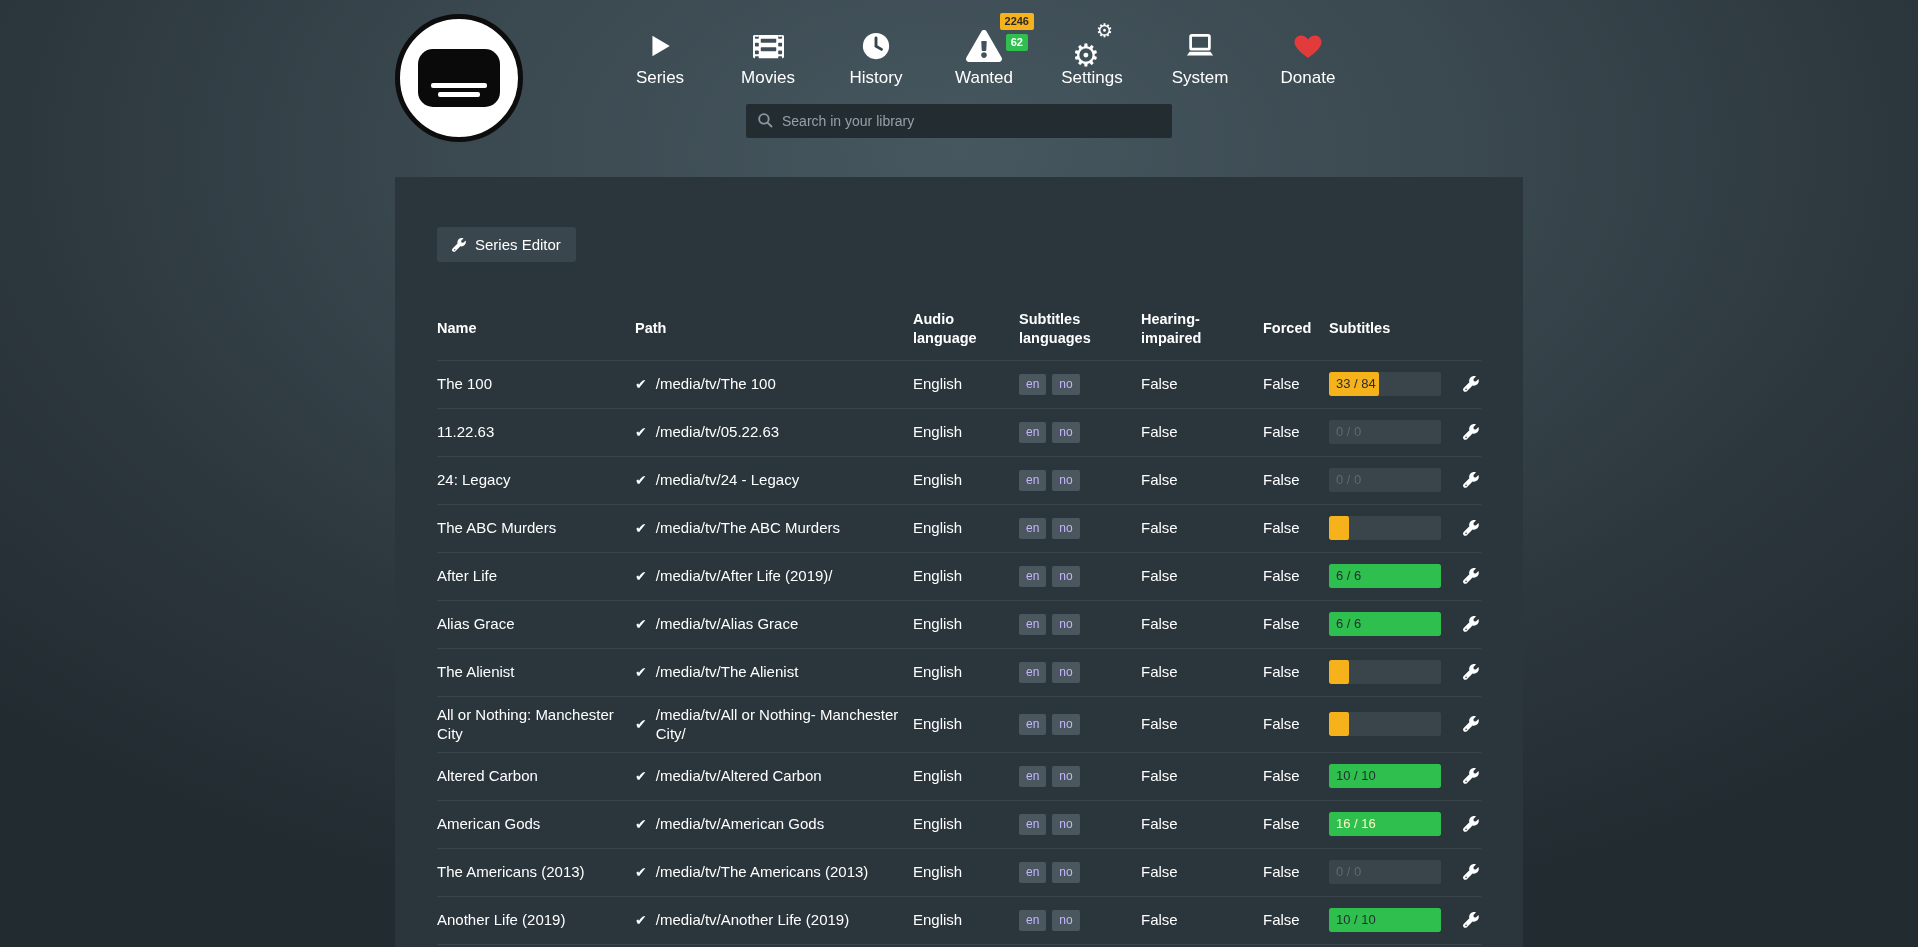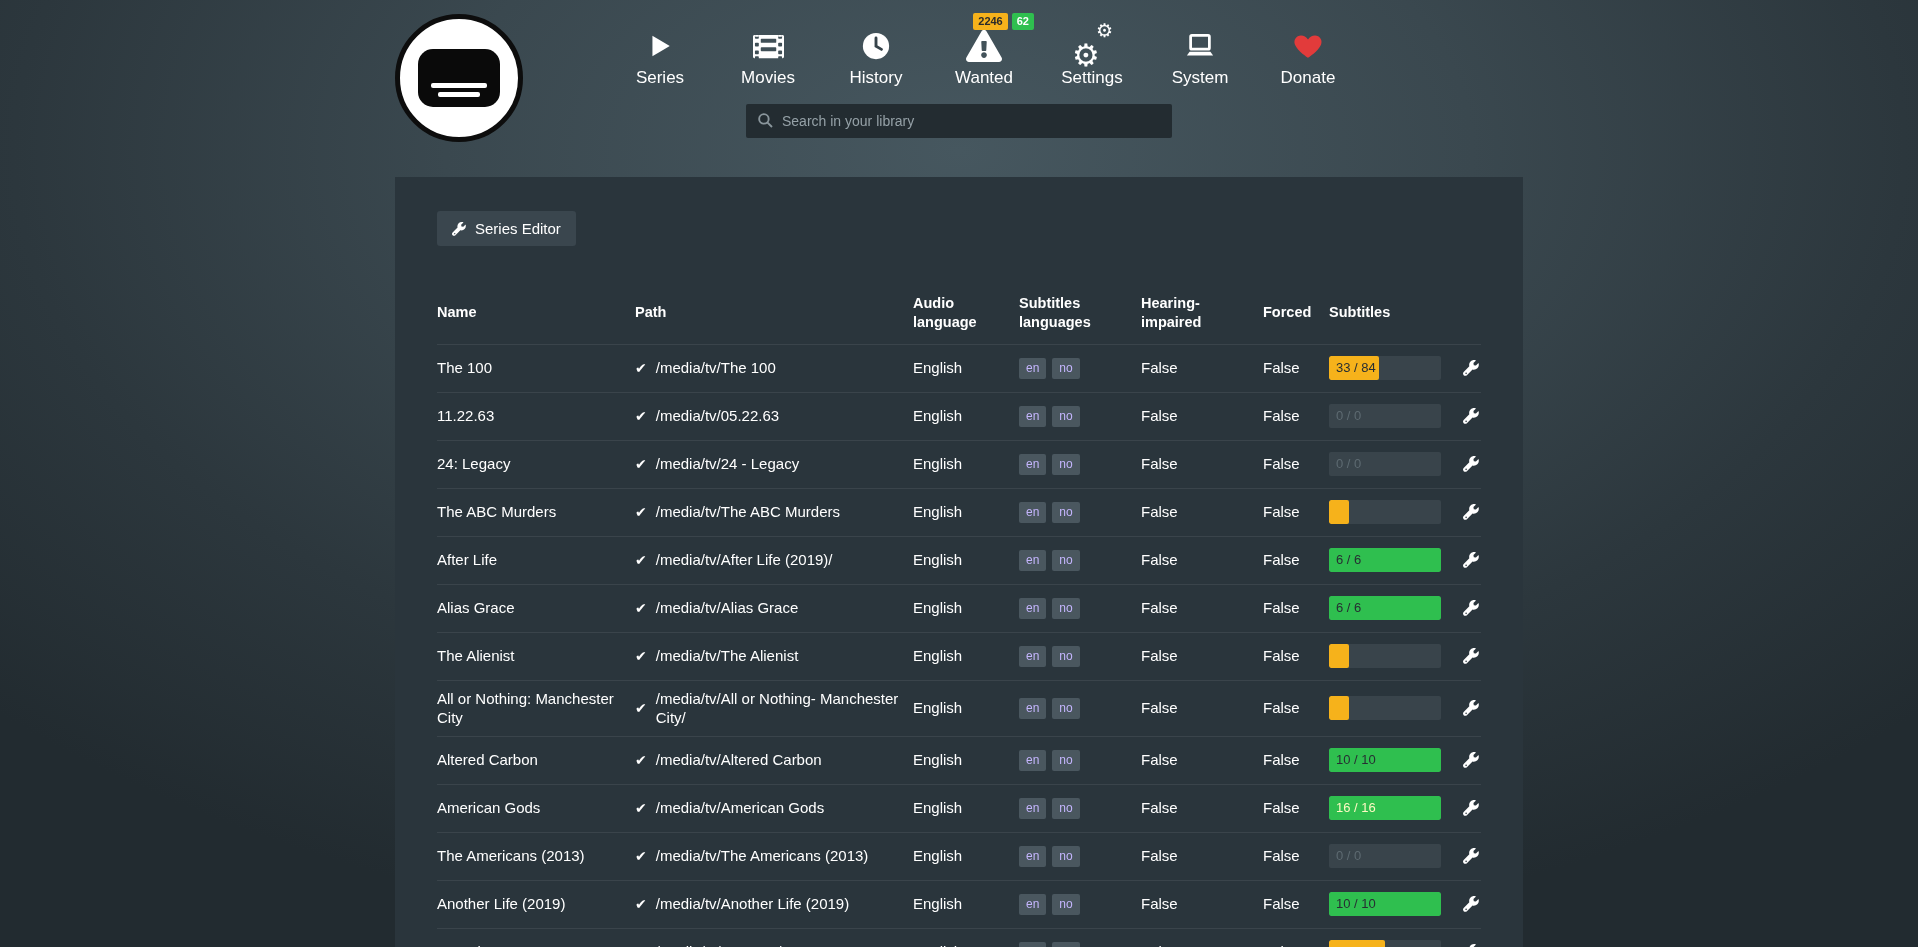--- a/index.html
+++ b/index.html
@@ -29,21 +29,21 @@
   }
   .nav-item {
     position: relative; width: 108px; display: flex; flex-direction: column;
     align-items: center; text-decoration: none; color: #fff; cursor: pointer;
   }
   .icon-box { height: 42px; display: flex; align-items: center; justify-content: center; }
   .nav-label { font-size: 17px; margin-top: 1px; }
   .gears-box { position: relative; width: 42px; height: 42px; }
   .gear-big { position: absolute; left: 1px; bottom: -4px; font-size: 31px; line-height: 1; color: #fff; }
   .gear-small { position: absolute; right: 0px; top: -4px; font-size: 19px; line-height: 1; color: #fff; }
-  .nav-badges { position: absolute; right: 4px; top: -12px; display: flex; flex-direction: row; gap: 4px; align-items: center; z-index: 2; }
+  .nav-badges { position: absolute; right: 4px; top: -12px; display: flex; flex-direction: column; gap: 4px; align-items: center; z-index: 2; }
   .mini-badge { font-size: 11px; font-weight: bold; padding: 2px 5px; border-radius: 2px; line-height: 1.2; }
   .badge-amber { background: #f6b21b; color: #2a2a2a; }
   .badge-green { background: #2fbf4f; color: #fff; }
   .search-wrap { position: absolute; top: 104px; left: 50%; transform: translateX(-50%); width: 426px; height: 34px; }
   .search-icon { position: absolute; left: 10px; top: 7px; }
   .search-input {
     width: 100%; height: 100%; background: #232c31; border: none; border-radius: 2px;
     color: #c6ced2; font-size: 14px; padding-left: 36px; outline: none;
     font-family: "Liberation Sans", sans-serif;
   }
@@ -51,20 +51,21 @@
   
   .panel {
     width: 1128px; height: 770px; margin: 0 auto; background: #2a353c;
     padding: 34px 42px 0; overflow: hidden;
   }
   .editor-btn {
     display: inline-flex; align-items: center; gap: 9px;
     background: #3a464e; color: #fff; border: none; border-radius: 3px;
     padding: 9px 15px; font-size: 15px; cursor: pointer;
     font-family: "Liberation Sans", sans-serif;
+    margin-top: 16px;
   }
   .editor-btn svg { display: block; }
   
   .table { margin-top: 40px; }
   .tr {
     display: grid;
     grid-template-columns: 198px 278px 106px 122px 122px 66px 122px 1fr;
     align-items: center;
   }
   .thead .th { font-weight: bold; font-size: 14.5px; line-height: 1.3; padding: 8px 16px 12px 0; }

